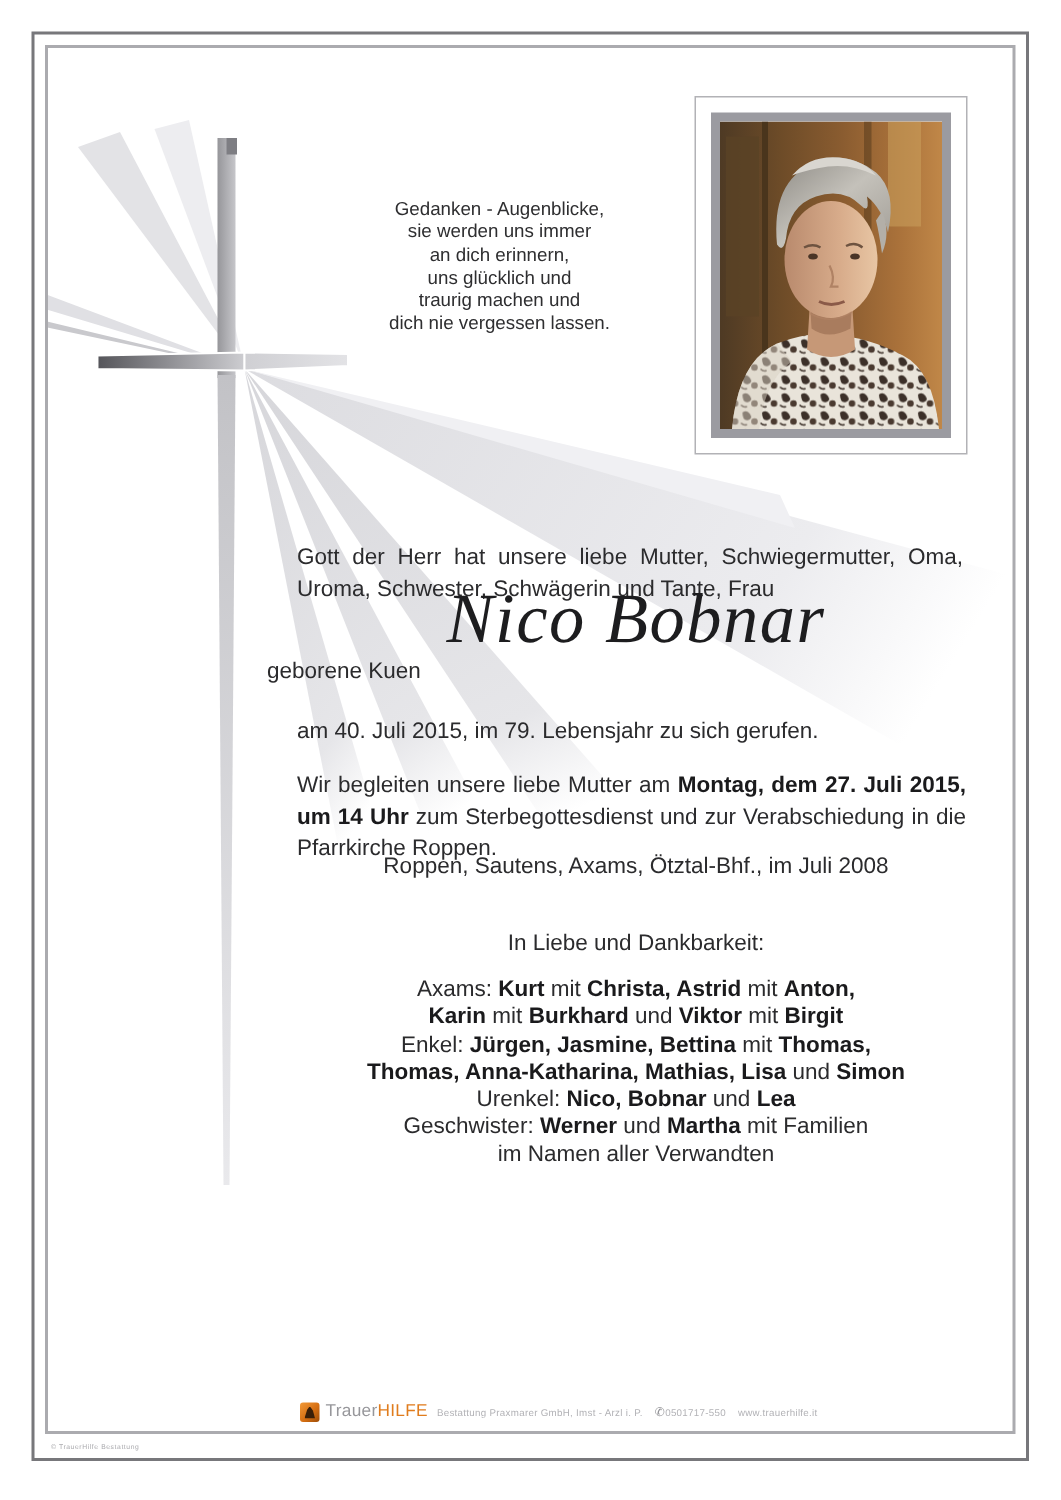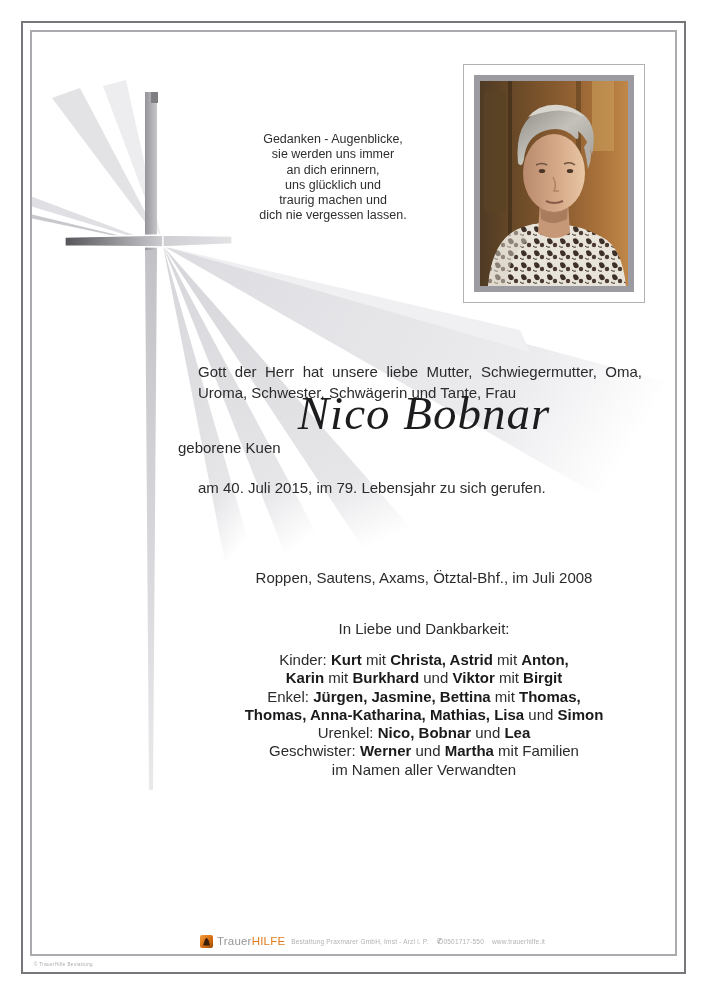--- a/index.html
+++ b/index.html
@@ -170,27 +170,28 @@
     </div>
   </div>
 
   <div class="intro">Gott der Herr hat unsere liebe Mutter, Schwiegermutter, Oma, Uroma, Schwester, Schwägerin und Tante, Frau</div>
 
   <div class="name">Nico Bobnar</div>
   <div class="maiden">geborene Kuen</div>
 
   <div class="deathline">am 40. Juli 2015, im 79. Lebensjahr zu sich gerufen.</div>
 
+  <div class="funeral"><span>Wir begleiten unsere liebe Mutter am </span><b>Montag, dem 27. Juli 2015, um 14 Uhr</b><span> zum Sterbegottesdienst und zur Verabschiedung in die Pfarrkirche Roppen.</span></div>
 
   <div class="places">Roppen, Sautens, Axams, Ötztal-Bhf., im Juli 2008</div>
 
   <div class="gratitude">In Liebe und Dankbarkeit:</div>
 
   <div class="family">
-      <div><span>Kinder: </span><b>Kurt</b><span> mit </span><b>Christa, Astrid</b><span> mit </span><b>Anton,</b></div>
+      <div><span>Axams: </span><b>Kurt</b><span> mit </span><b>Christa, Astrid</b><span> mit </span><b>Anton,</b></div>
       <div><b>Karin</b><span> mit </span><b>Burkhard</b><span> und </span><b>Viktor</b><span> mit </span><b>Birgit</b></div>
       <div><span>Enkel: </span><b>Jürgen, Jasmine, Bettina</b><span> mit </span><b>Thomas,</b></div>
       <div><b>Thomas, Anna-Katharina, Mathias, Lisa</b><span> und </span><b>Simon</b></div>
       <div><span>Urenkel: </span><b>Nico, Bobnar</b><span> und </span><b>Lea</b></div>
       <div><span>Geschwister: </span><b>Werner</b><span> und </span><b>Martha</b><span> mit Familien</span></div>
       <div><span>im Namen aller Verwandten</span></div>
     </div>
 
 
   <div class="footer">

